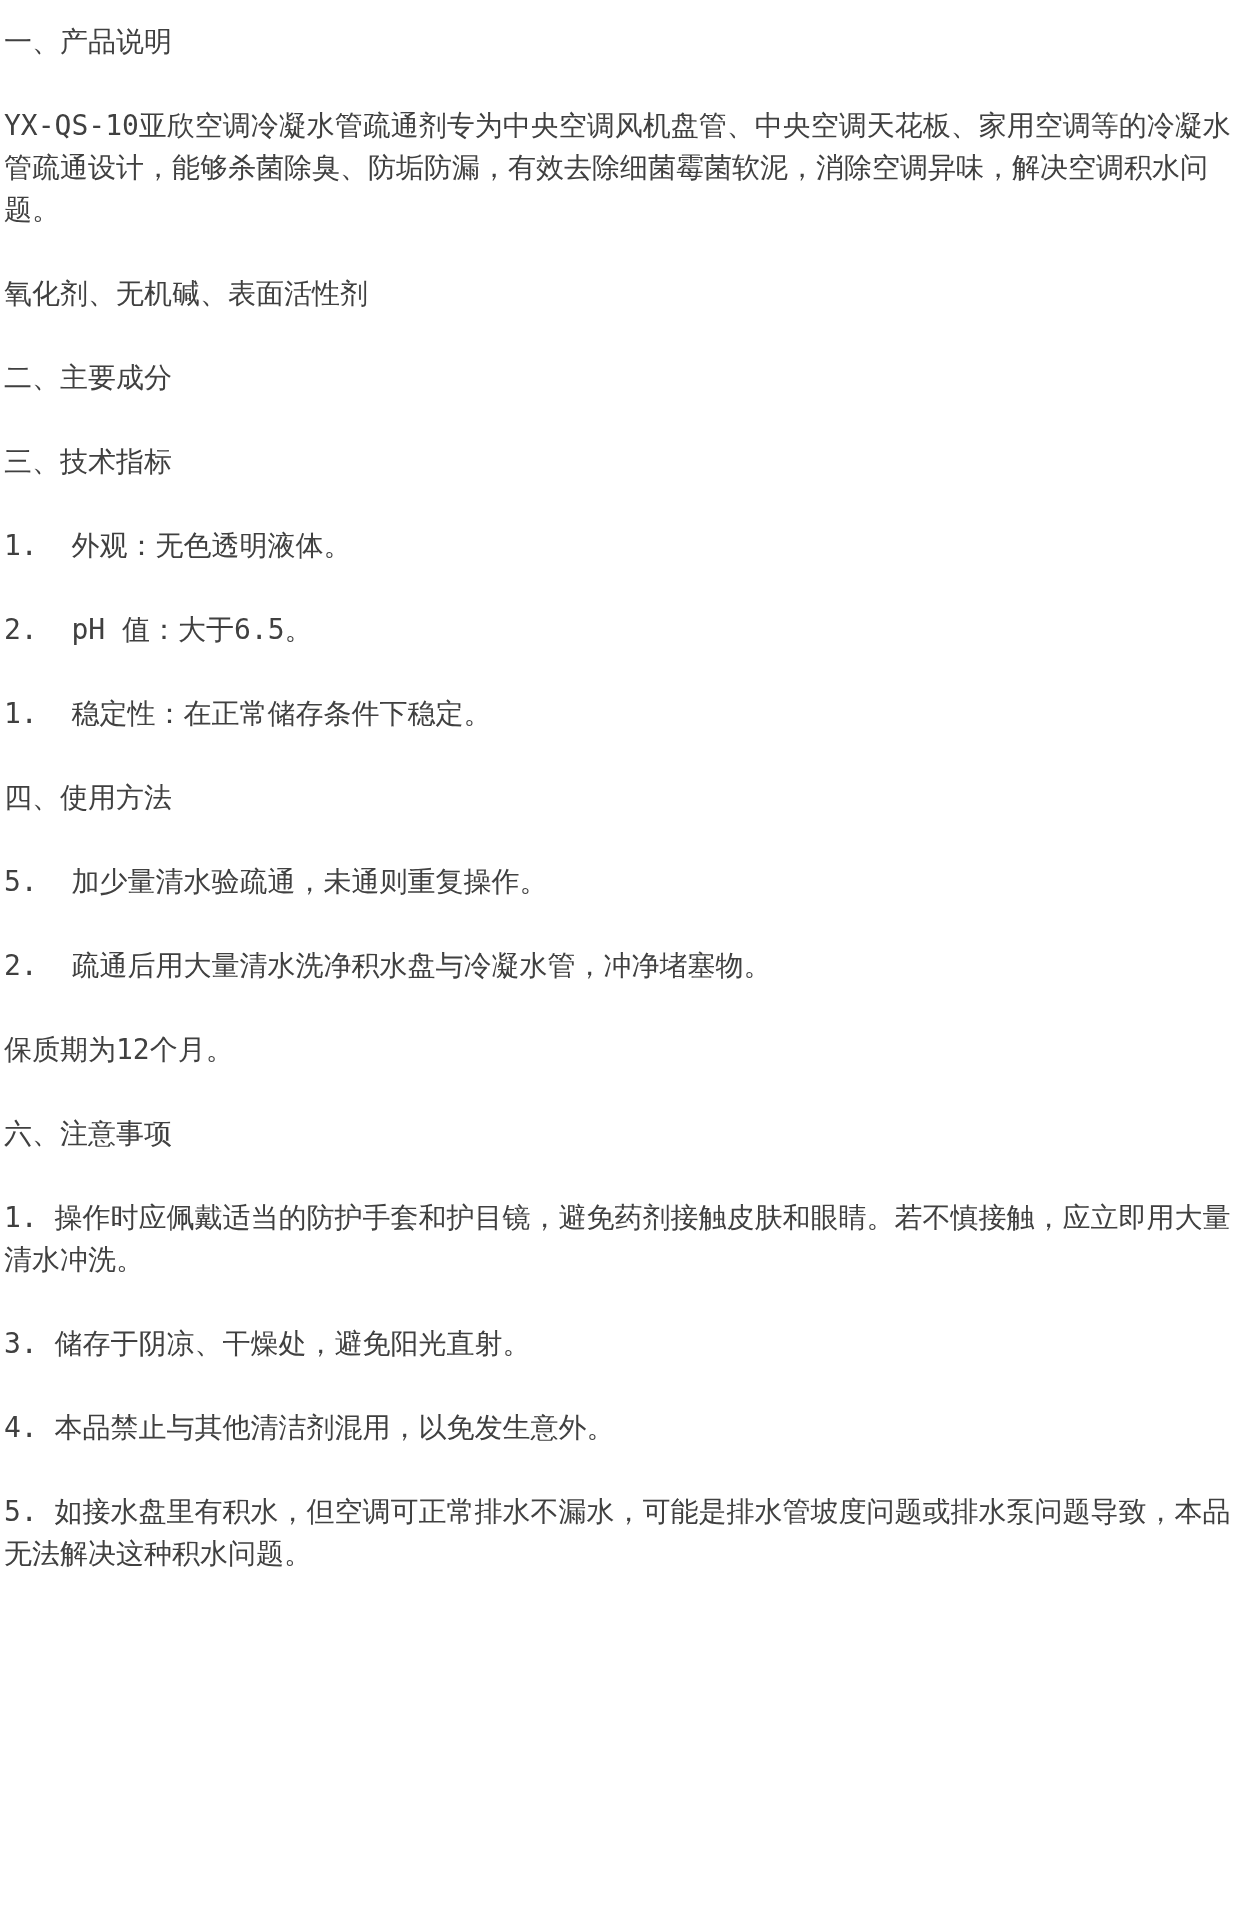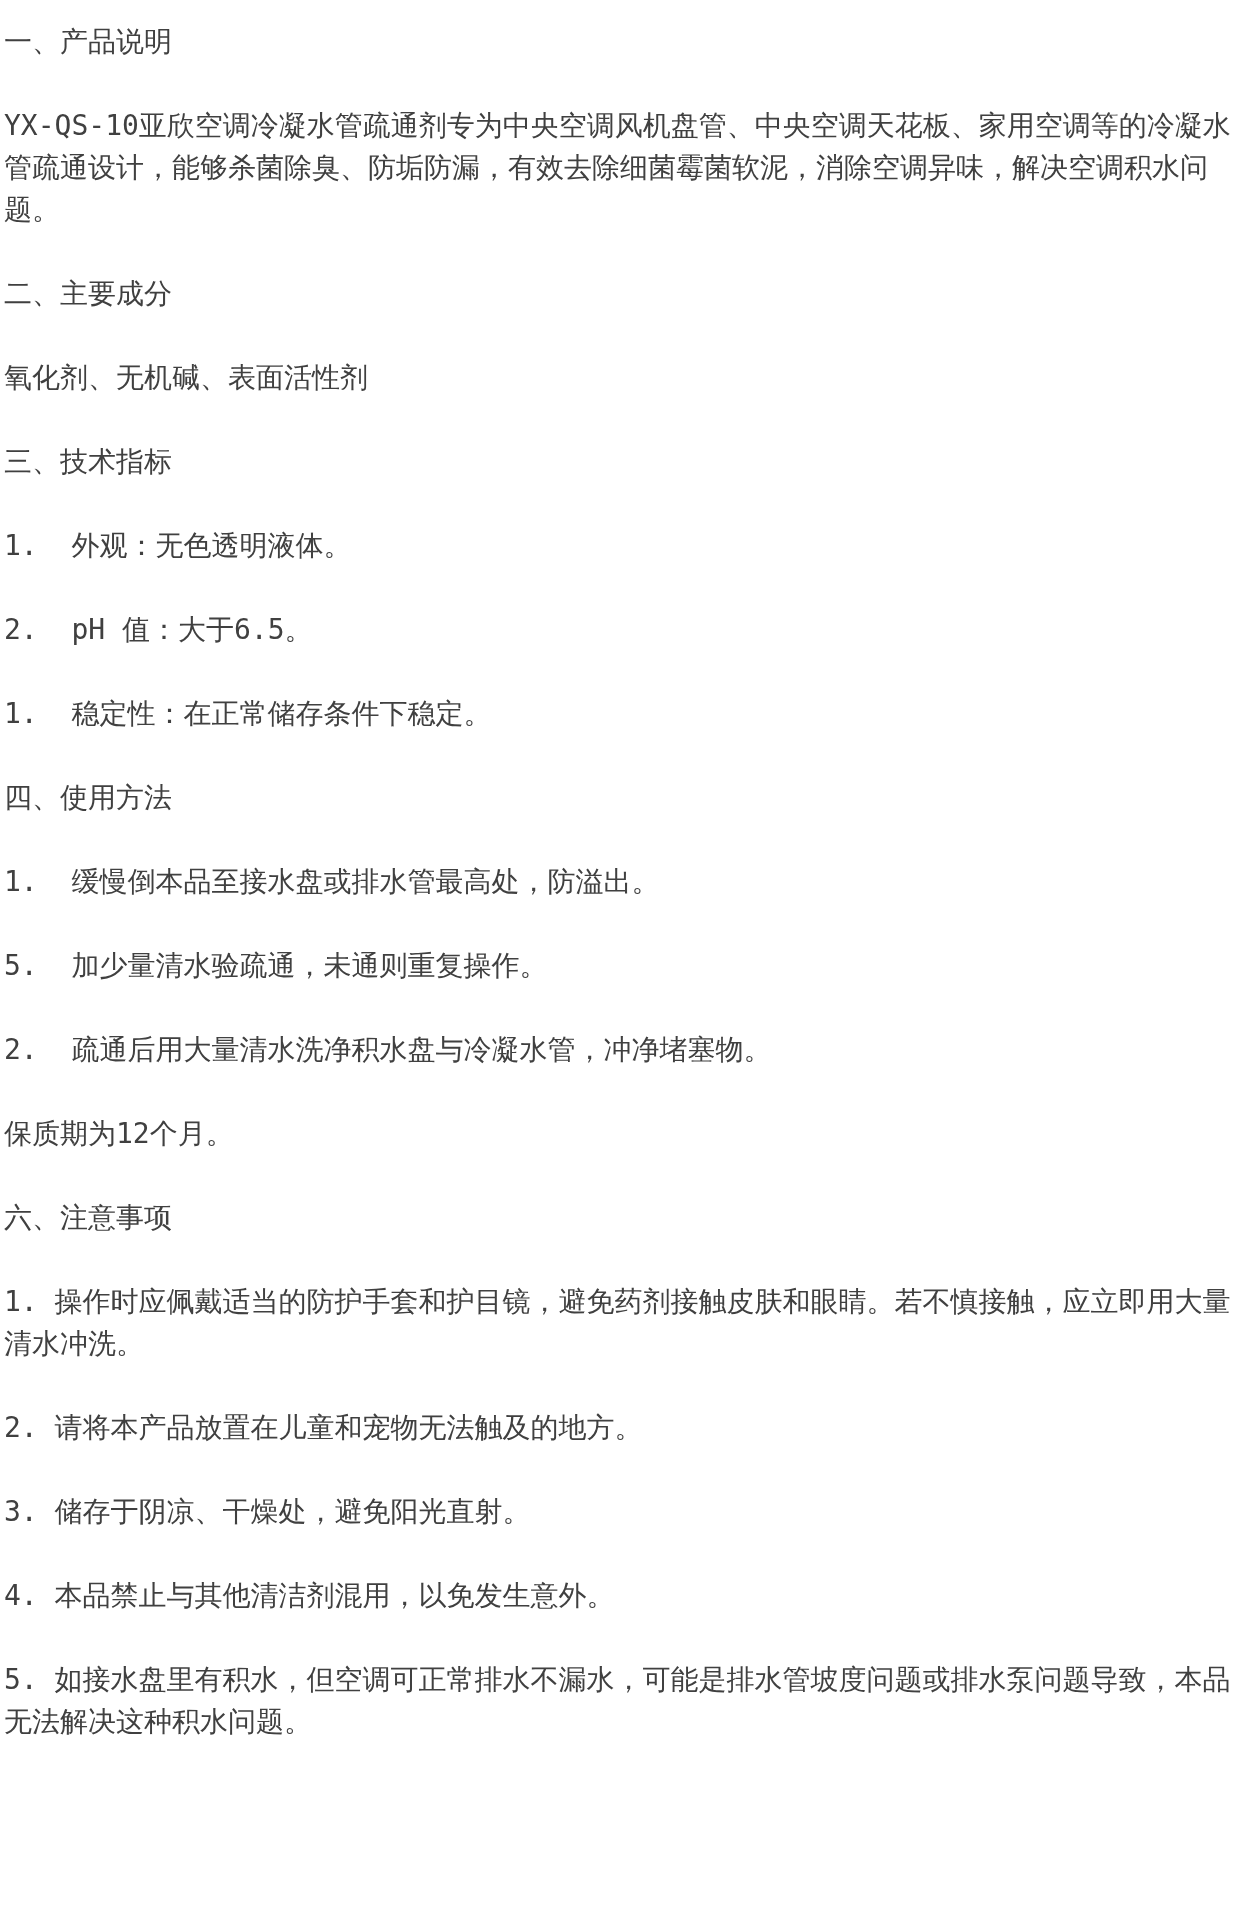--- a/index.html
+++ b/index.html
@@ -35,44 +35,42 @@
 <body>
 
 <main class="doc">
 
   <section>
     <p>一、产品说明</p>
     <p>YX-QS-10亚欣空调冷凝水管疏通剂专为中央空调风机盘管、中央空调天花板、家用空调等的冷凝水管疏通设计，能够杀菌除臭、防垢防漏，有效去除细菌霉菌软泥，消除空调异味，解决空调积水问题。</p>
   </section>
 
   <section>
+    <p>氧化剂、无机碱、表面活性剂</p>
     <p>二、主要成分</p>
-    <p>氧化剂、无机碱、表面活性剂</p>
   </section>
 
   <section>
     <p>三、技术指标</p>
     <p>1.  外观：无色透明液体。</p>
     <p>2.  pH 值：大于6.5。</p>
     <p>1.  稳定性：在正常储存条件下稳定。</p>
   </section>
 
   <section>
     <p>四、使用方法</p>
-    <p>1.  缓慢倒本品至接水盘或排水管最高处，防溢出。</p>
     <p>5.  加少量清水验疏通，未通则重复操作。</p>
     <p>2.  疏通后用大量清水洗净积水盘与冷凝水管，冲净堵塞物。</p>
   </section>
 
   <section>
     <p>保质期为12个月。</p>
   </section>
 
   <section>
     <p>六、注意事项</p>
     <p>1. 操作时应佩戴适当的防护手套和护目镜，避免药剂接触皮肤和眼睛。若不慎接触，应立即用大量清水冲洗。</p>
-    <p>2. 请将本产品放置在儿童和宠物无法触及的地方。</p>
     <p>3. 储存于阴凉、干燥处，避免阳光直射。</p>
     <p>4. 本品禁止与其他清洁剂混用，以免发生意外。</p>
     <p>5. 如接水盘里有积水，但空调可正常排水不漏水，可能是排水管坡度问题或排水泵问题导致，本品无法解决这种积水问题。</p>
   </section>
 
 </main>
 
 </body></html>

